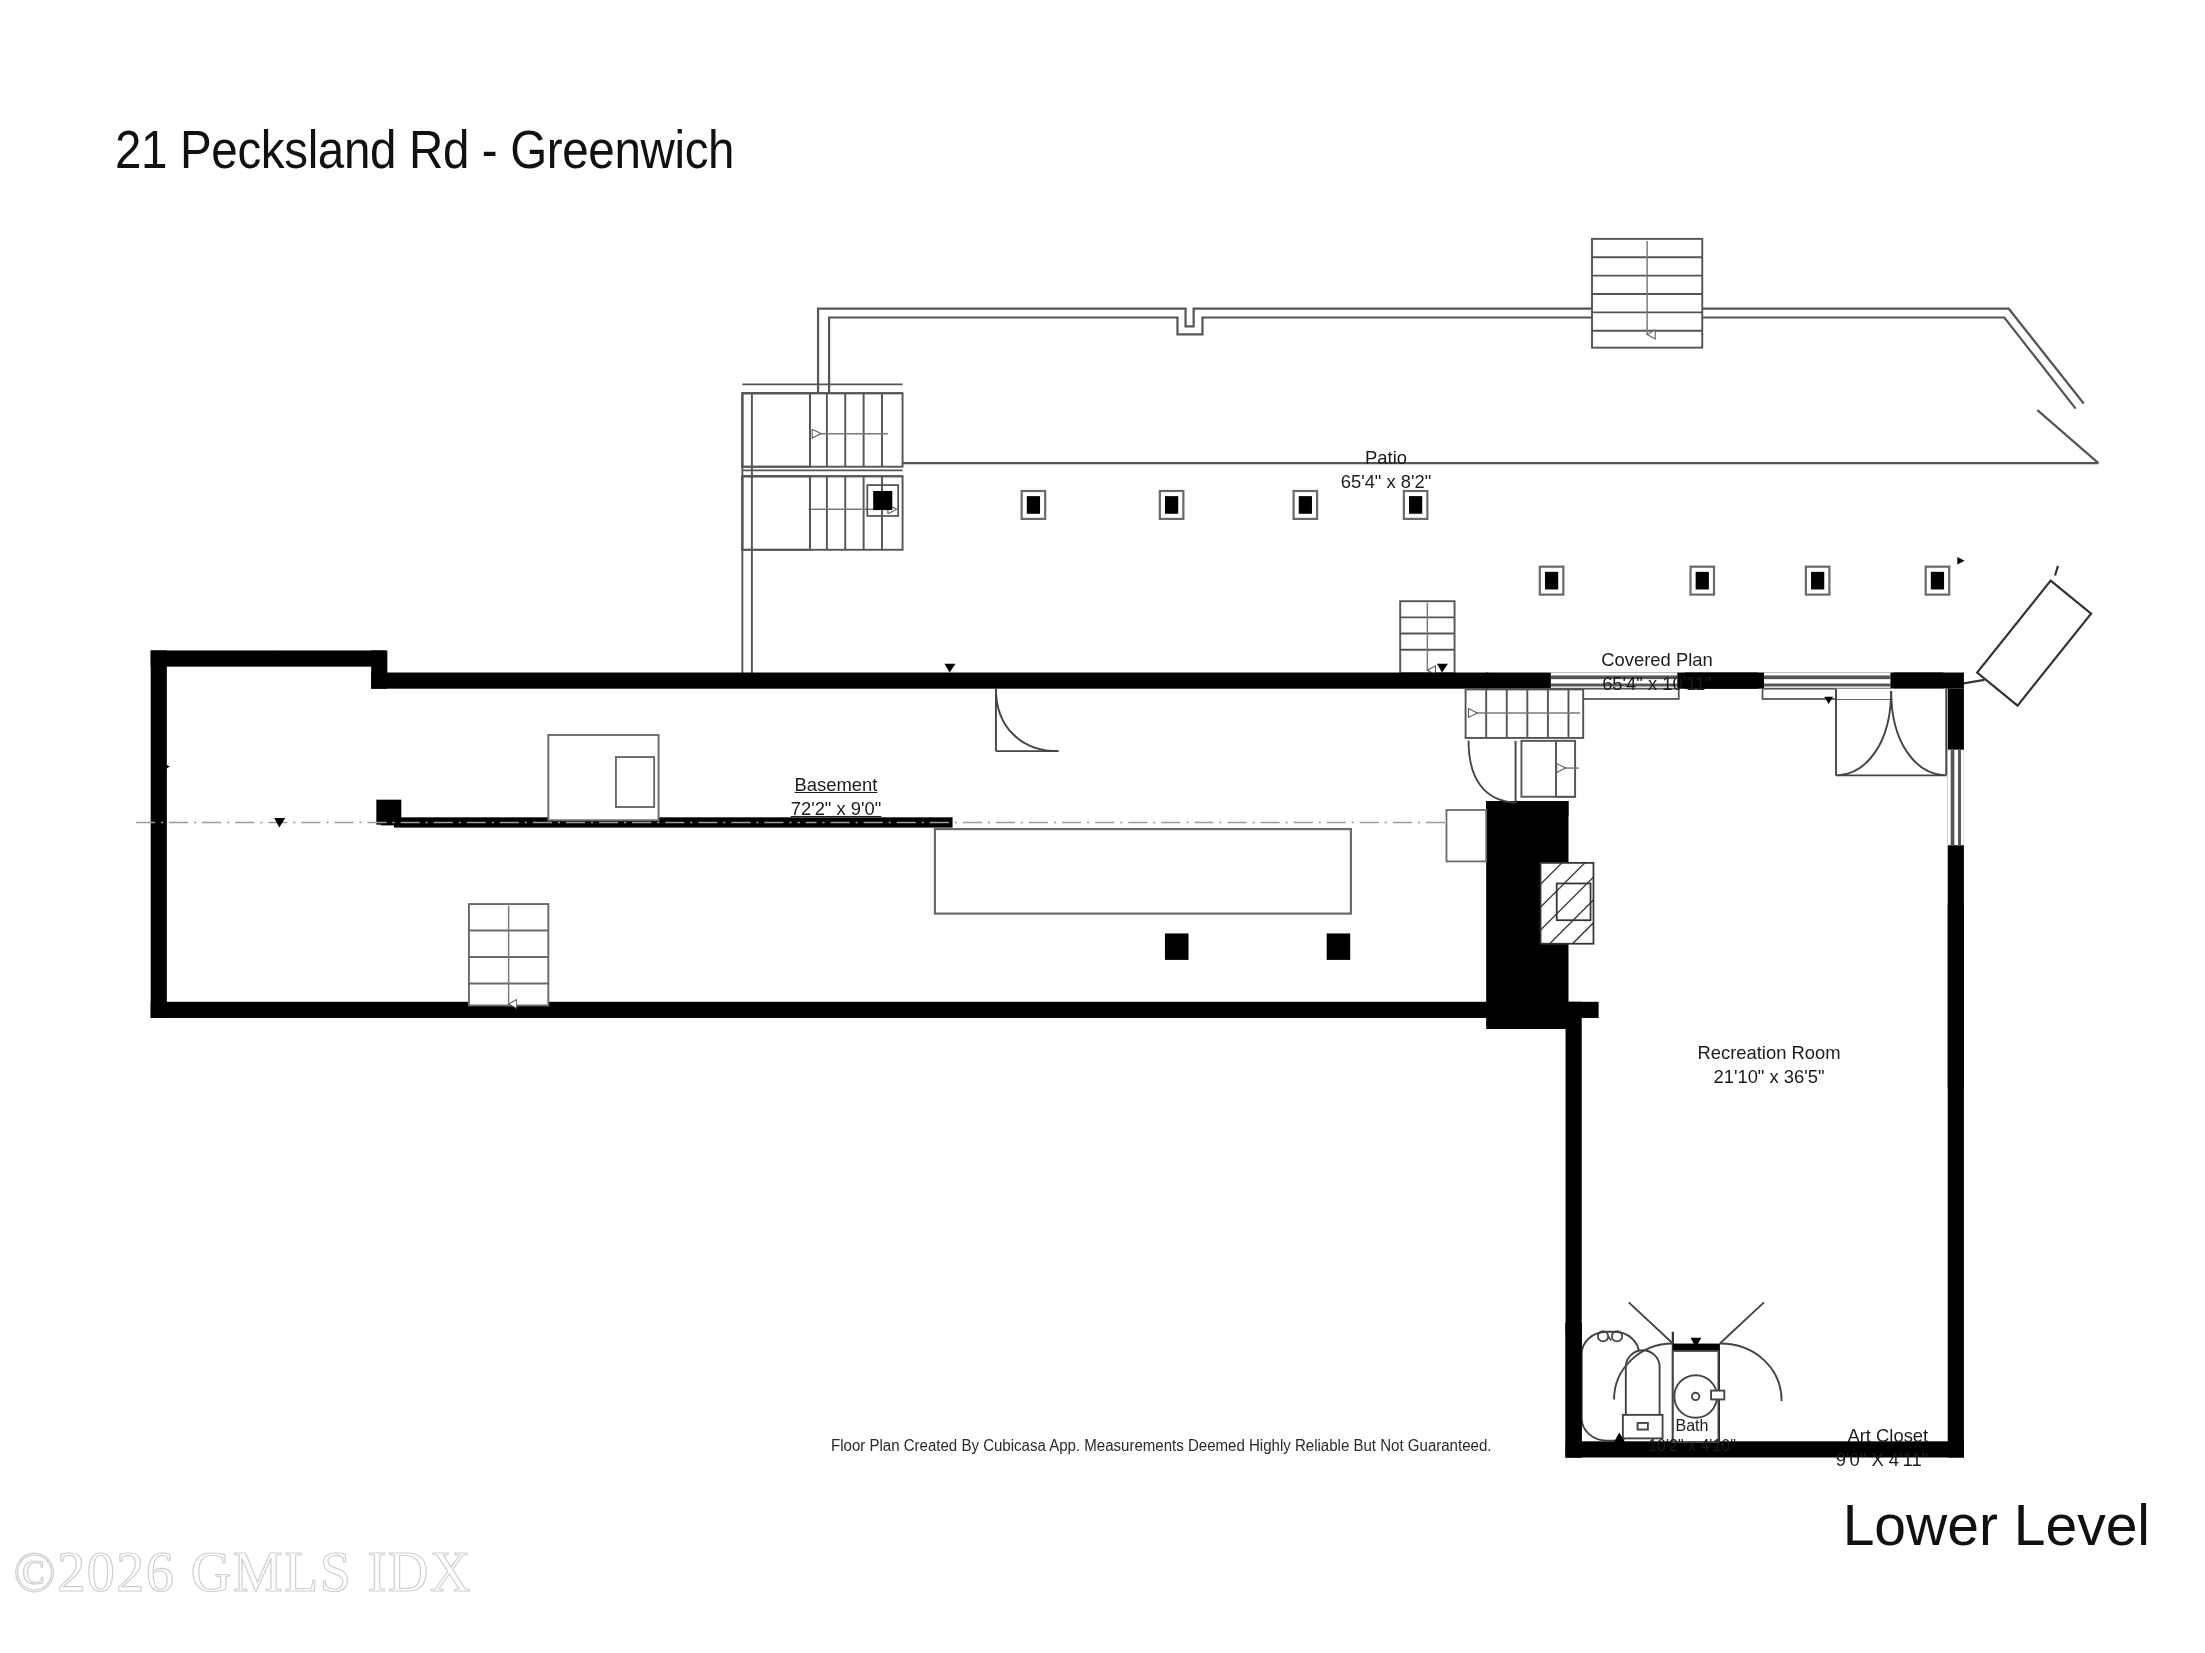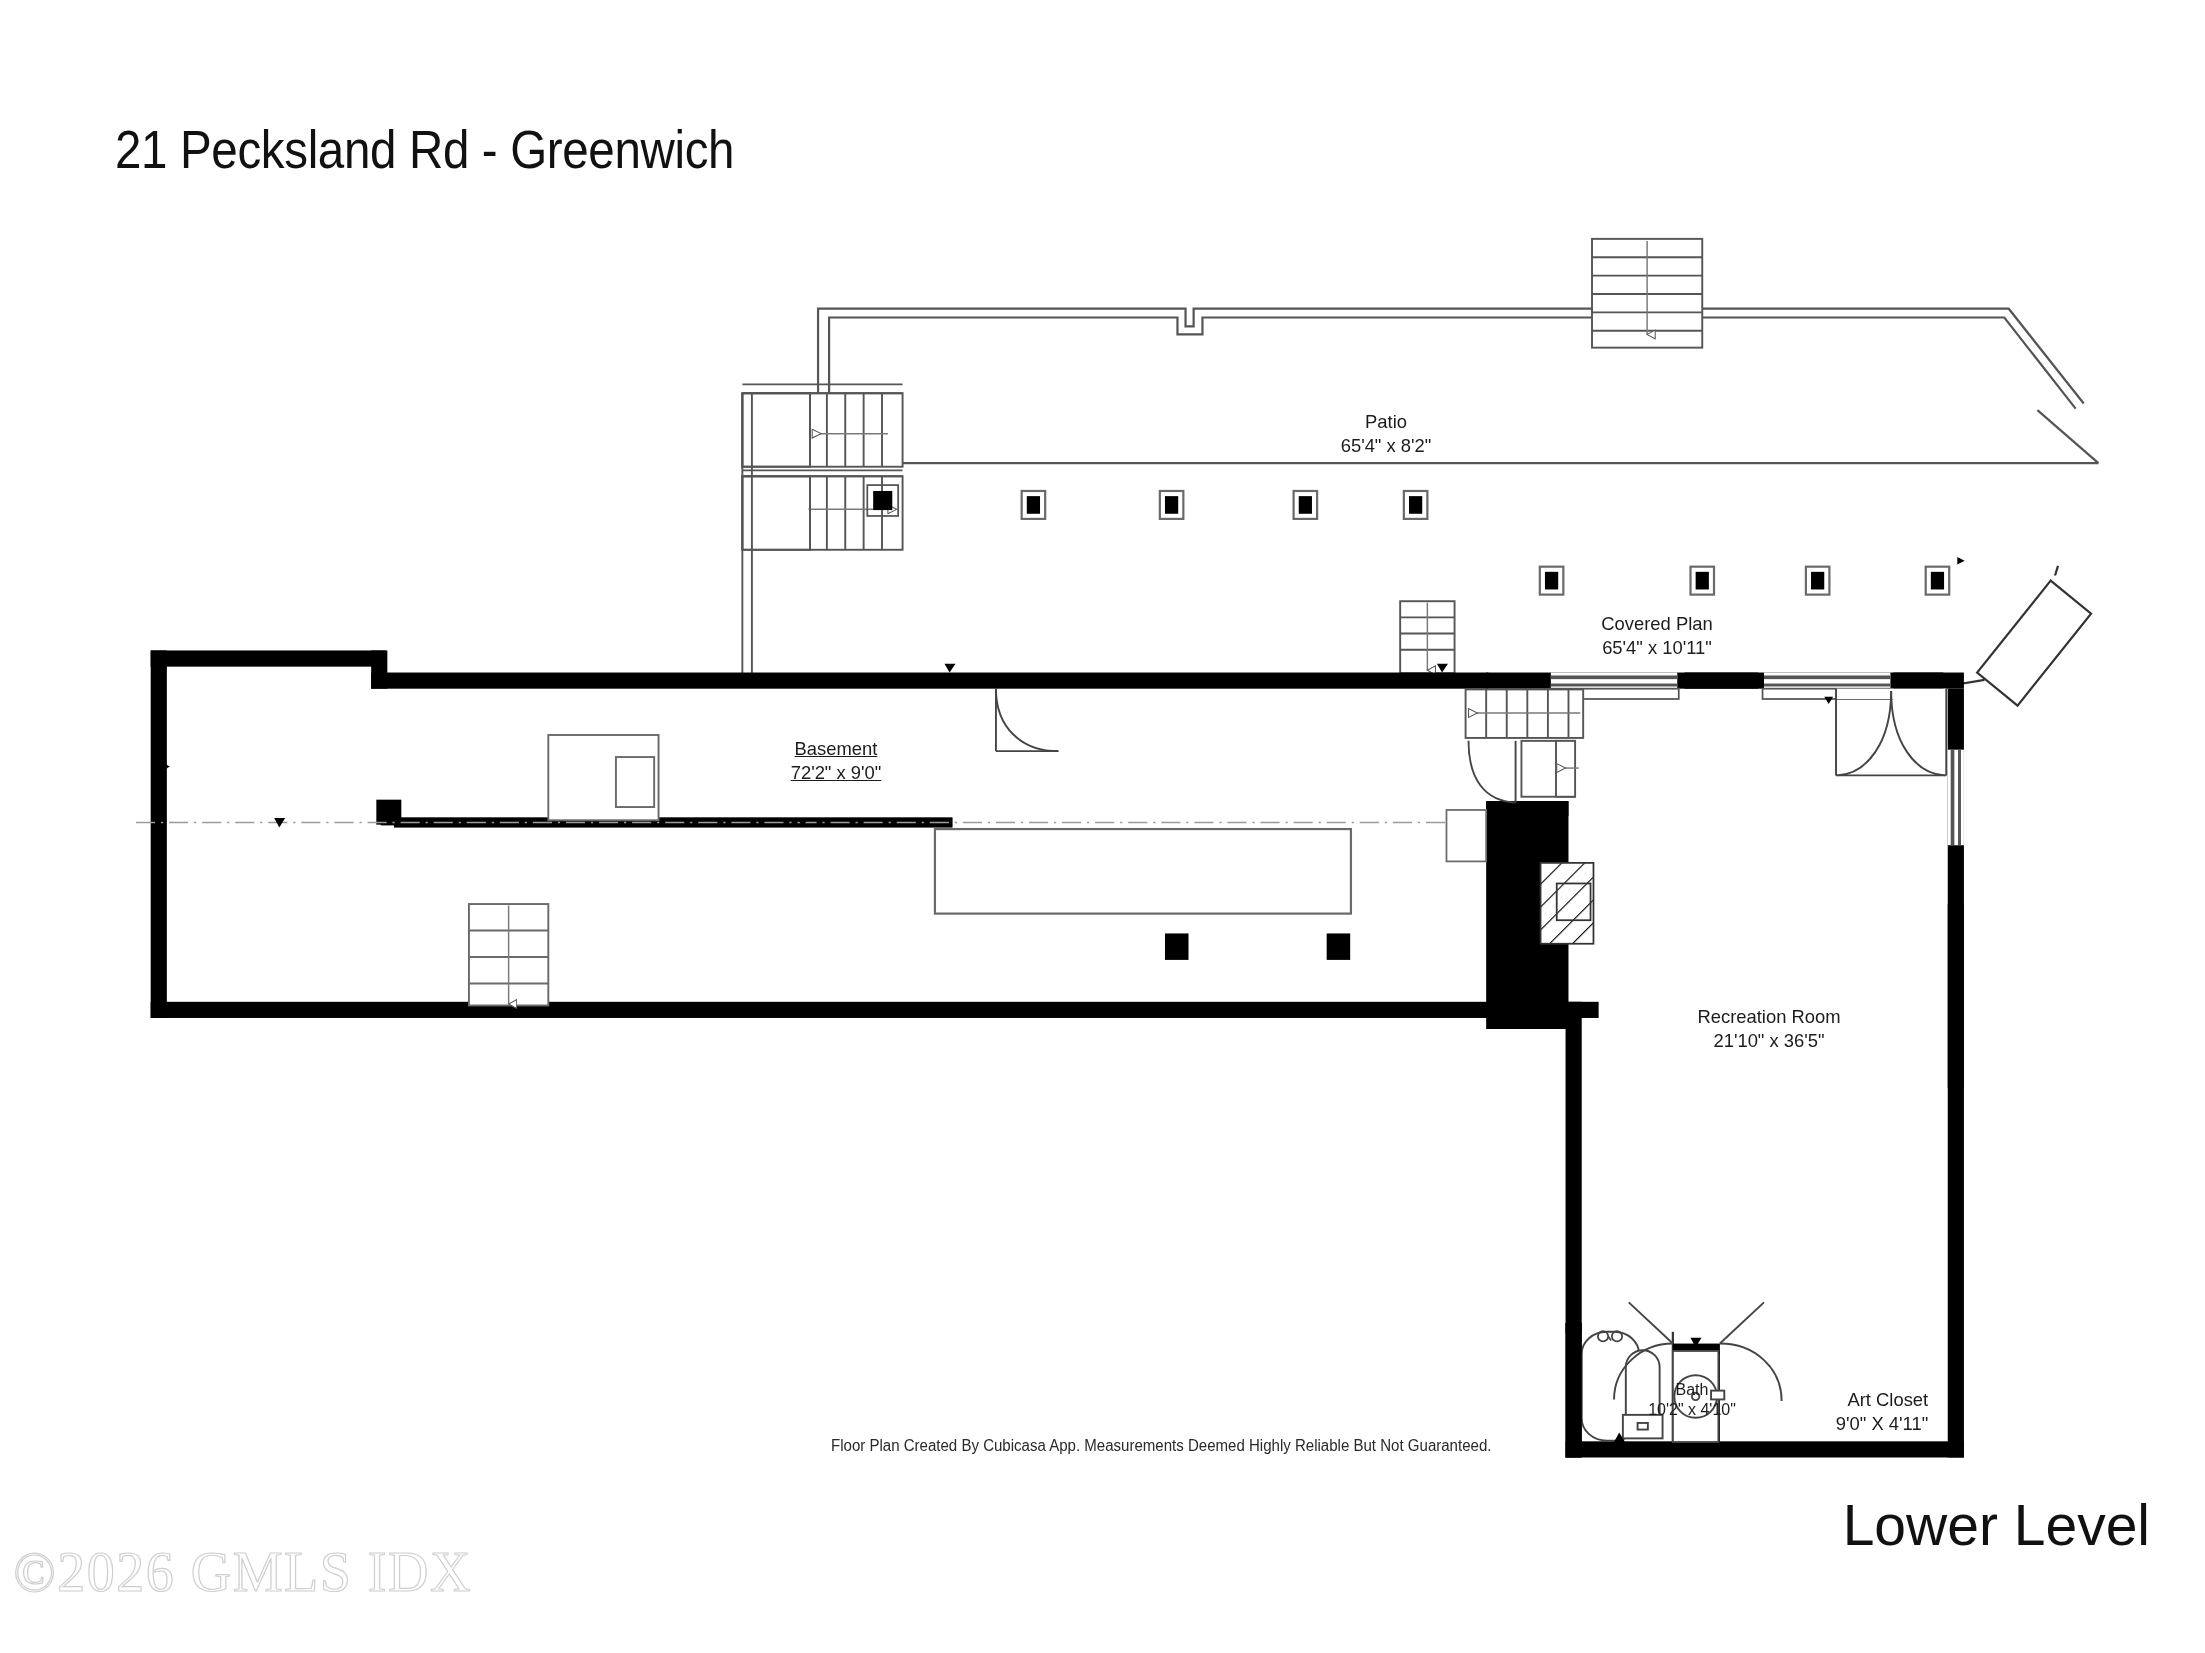--- a/index.html
+++ b/index.html
@@ -75,20 +75,21 @@
     height: 1653px;
   }
   .roomlabel {
     position: absolute;
     text-align: center;
     color: #1c1c1c;
     font-size: 18.4px;
     line-height: 1.28;
     white-space: nowrap;
     font-family: "Liberation Sans Narrow", "Liberation Sans", sans-serif;
+    margin-top: 36px;
   }
   .roomlabel .nm { display: block; }
   .roomlabel .dm { display: block; }
 </style>
 </head>
 <body>
 
 <div id="page">
 
   <div class="title">21 Pecksland Rd - Greenwich</div>

